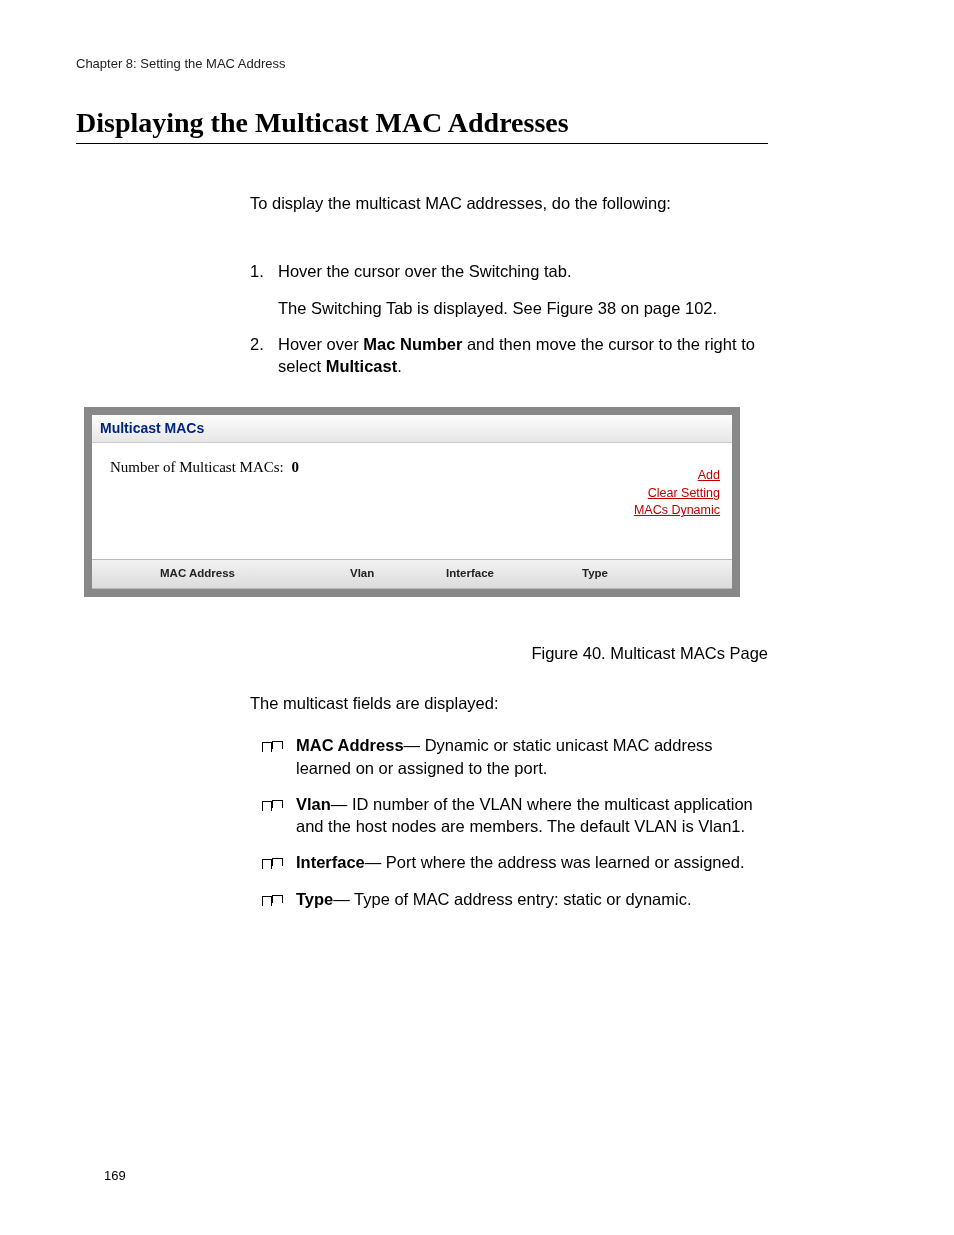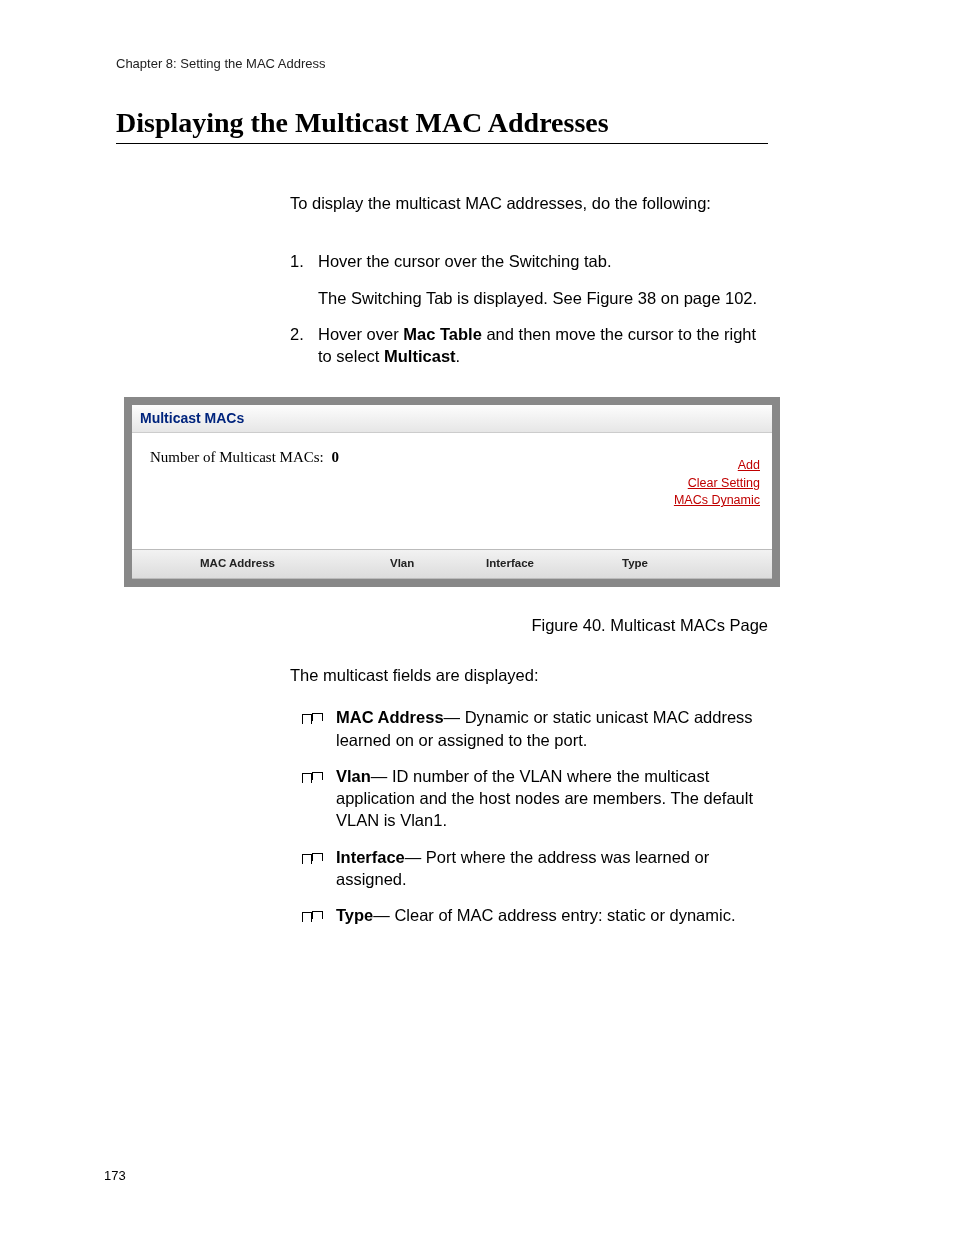--- a/index.html
+++ b/index.html
@@ -11,41 +11,41 @@
     background: #fff;
     font-family: Arial, Helvetica, sans-serif;
     color: #000;
     position: relative;
   }
   .page {
     position: relative;
     width: 872px;
     height: 1235px;
     box-sizing: border-box;
-    padding: 56px 104px 0 116px;
+    padding: 56px 104px 0 76px;
   }
   .chapter-header {
     font-size: 13px;
     color: #222;
     margin-bottom: 36px;
   }
   .main-title {
     font-family: "Times New Roman", Times, serif;
     font-size: 28px;
     font-weight: bold;
     border-bottom: 1.5px solid #000;
     padding-bottom: 4px;
     margin-bottom: 48px;
   }
   .body-block {
     margin-left: 174px; 
     font-size: 16.5px;
     line-height: 1.35;
   }
-  .para { margin-bottom: 36px; max-width: 580px; }
+  .para { margin-bottom: 46px; max-width: 580px; }
   ol.steps { list-style: none; padding: 0; margin: 0 0 30px 0; }
   ol.steps > li { display: flex; margin-bottom: 14px; max-width: 580px; }
   ol.steps .num { width: 28px; flex: 0 0 28px; }
   ol.steps .step-body { flex: 1; }
   .step-sub { margin-top: 14px; }
   .bold { font-weight: bold; }
   .panel-outer {
     width: 656px;
     margin-left: 8px;
     border: 8px solid #888;
@@ -163,26 +163,26 @@
       <li>
         <div class="num">1.</div>
         <div class="step-body">
           <span>Hover the cursor over the Switching tab.</span>
           <div class="step-sub">The Switching Tab is displayed. See Figure 38 on page 102.</div>
         </div>
       </li>
       <li>
         <div class="num">2.</div>
         <div class="step-body">
-          <span>Hover over </span><span class="bold">Mac Table</span><span> and then move the cursor to the right to select </span><span class="bold">Multicast</span><span>.</span>
+          <span>Hover over </span><span class="bold">Mac Number</span><span> and then move the cursor to the right to select </span><span class="bold">Multicast</span><span>.</span>
         </div>
       </li>
     </ol>
 
-    <div style="margin-left:-174px; margin-bottom:27px;">
+    <div style="margin-left:-174px; margin-bottom:45px;">
       <div class="panel-outer">
         <div class="panel-title">Multicast MACs</div>
         <div class="panel-body">
           <span class="panel-count-label">Number of Multicast MACs:</span>
           <span class="panel-count-value">0</span>
           <div class="panel-links">
             <a href="#">Add</a>
             <a href="#">Clear Setting</a>
             <a href="#">MACs Dynamic</a>
           </div>
@@ -209,19 +209,19 @@
       <li>
         <div class="bullet"><span class="open-square"></span></div>
         <div class="field-body"><span class="bold">Vlan</span><span>— ID number of the VLAN where the multicast application and the host nodes are members. The default VLAN is Vlan1.</span></div>
       </li>
       <li>
         <div class="bullet"><span class="open-square"></span></div>
         <div class="field-body"><span class="bold">Interface</span><span>— Port where the address was learned or assigned.</span></div>
       </li>
       <li>
         <div class="bullet"><span class="open-square"></span></div>
-        <div class="field-body"><span class="bold">Type</span><span>— Clear of MAC address entry: static or dynamic.</span></div>
+        <div class="field-body"><span class="bold">Type</span><span>— Type of MAC address entry: static or dynamic.</span></div>
       </li>
     </ul>
   </div>
 
-  <div class="footer-page">173</div>
+  <div class="footer-page">169</div>
 </div>
 
 </body></html>

